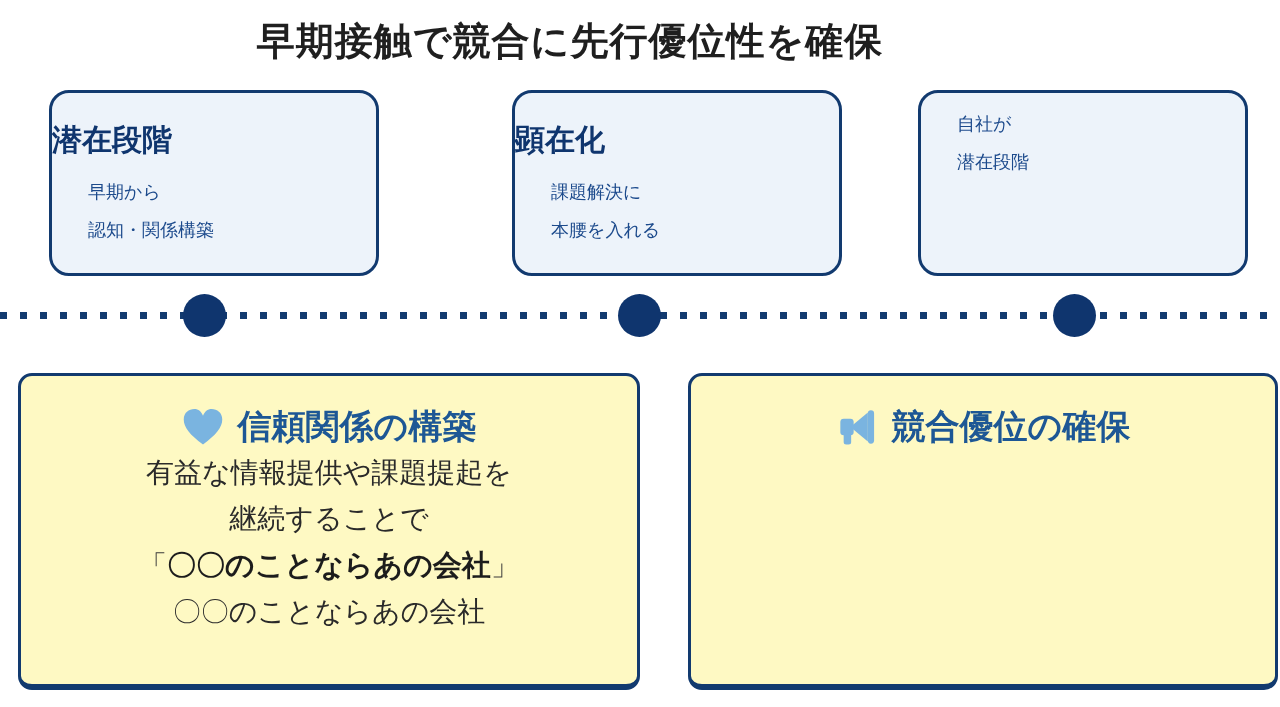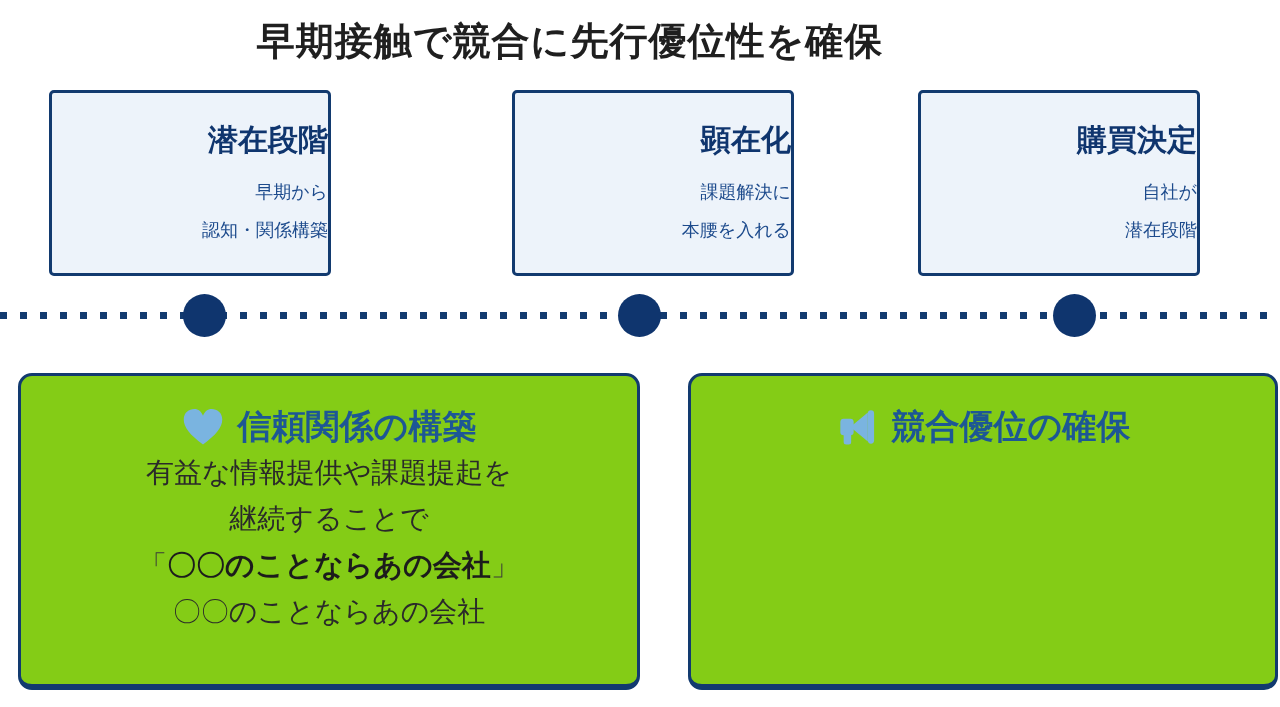--- a/index.html
+++ b/index.html
@@ -16,26 +16,26 @@
     text-align: center;
     font-size: 38px;
     font-weight: bold;
     color: #1f1f1f;
     letter-spacing: 1px;
   }
   
   .stage-box {
     position: absolute;
     top: 90px;
-    width: 282px;
+    width: 330px;
     height: 186px;
     background: #edf3fa;
     border: 3px solid #123a6f;
-    border-radius: 5px;
-    text-align: right;
+    border-radius: 20px;
+    text-align: left;
   }
   .stage-box.s1 { left: 49px; }
   .stage-box.s2 { left: 512px; }
   .stage-box.s3 { left: 918px; }
   .stage-name {
     margin-top: 27px;
     font-size: 30px;
     font-weight: bold;
     color: #0f356e;
   }
@@ -61,21 +61,21 @@
     background: #0f356e;
   }
   .timeline-dot.d1 { left: 183px; }
   .timeline-dot.d2 { left: 618px; }
   .timeline-dot.d3 { left: 1053px; }
   
   .benefit-box {
     position: absolute;
     top: 373px;
     height: 317px;
-    background: #84cc16;
+    background: #fef9c3;
     border: 3px solid #123a6f;
     border-bottom-width: 6px;
     border-radius: 14px;
     text-align: center;
   }
   .benefit-box.b1 { left: 18px;  width: 622px; }
   .benefit-box.b2 { left: 688px; width: 590px; }
   .benefit-header {
     margin-top: 28px;
     display: flex;
@@ -115,21 +115,20 @@
   </div>
 </div>
 <div class="stage-box s2">
   <div class="stage-name">顕在化</div>
   <div class="stage-desc">
     <span>課題解決に</span><br>
     <span>本腰を入れる</span>
   </div>
 </div>
 <div class="stage-box s3">
-  <div class="stage-name">購買決定</div>
   <div class="stage-desc">
     <span>自社が</span><br>
     <span>潜在段階</span>
   </div>
 </div>
 
 <div class="timeline-line"></div>
 <div class="timeline-dot d1"></div>
 <div class="timeline-dot d2"></div>
 <div class="timeline-dot d3"></div>

